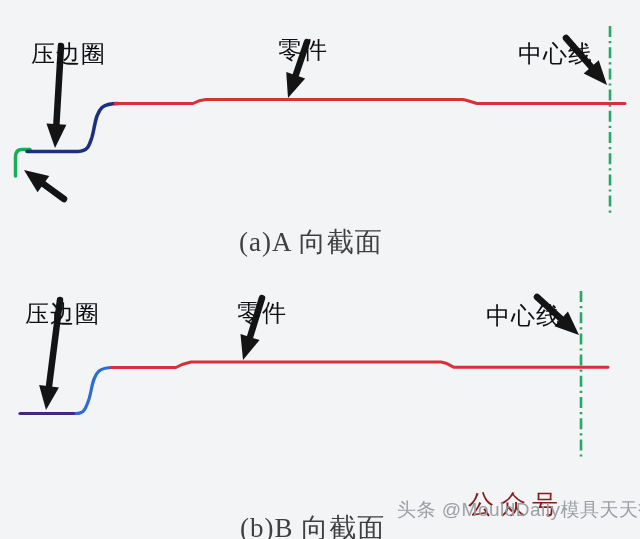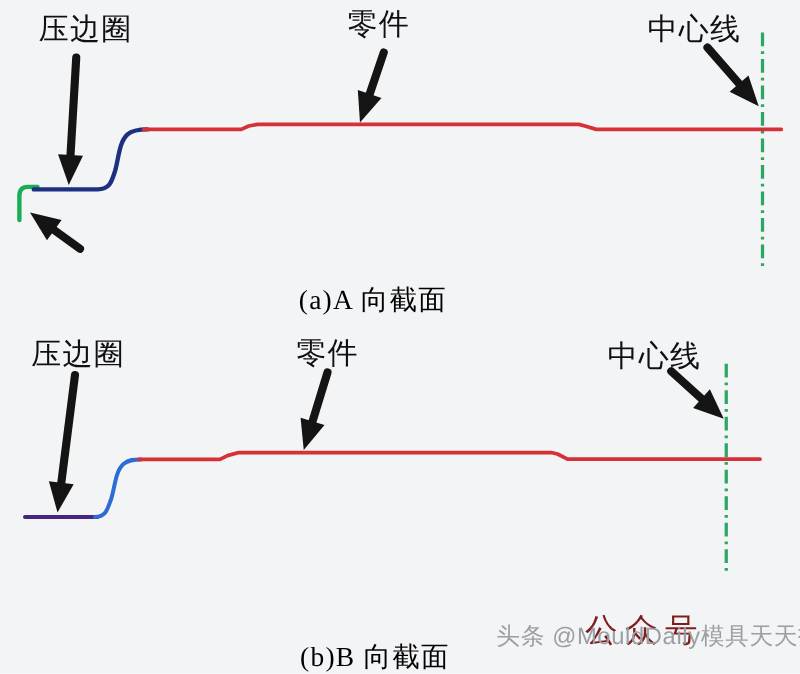--- a/index.html
+++ b/index.html
@@ -10,25 +10,26 @@
     font-family:"Liberation Serif","DejaVu Serif",serif;
   }
   .stage svg{position:absolute;left:0;top:0;}
   .lbl{
     position:absolute;
     color:#101014;
     font-size:24px;
     letter-spacing:1px;
     white-space:nowrap;
     line-height:1;
+    margin-top:30px;
   }
   .caption{
     position:absolute;
-    color:#000000;
-    font-size:22px;
+    color:#404040;
+    font-size:27px;
     letter-spacing:1px;
     white-space:nowrap;
     line-height:1;
   }
   .watermark{
     position:absolute;
     left:397px;top:500px;
     font-family:"Liberation Sans","DejaVu Sans",sans-serif;
     font-size:19px;
     color:#9b9ea3;

